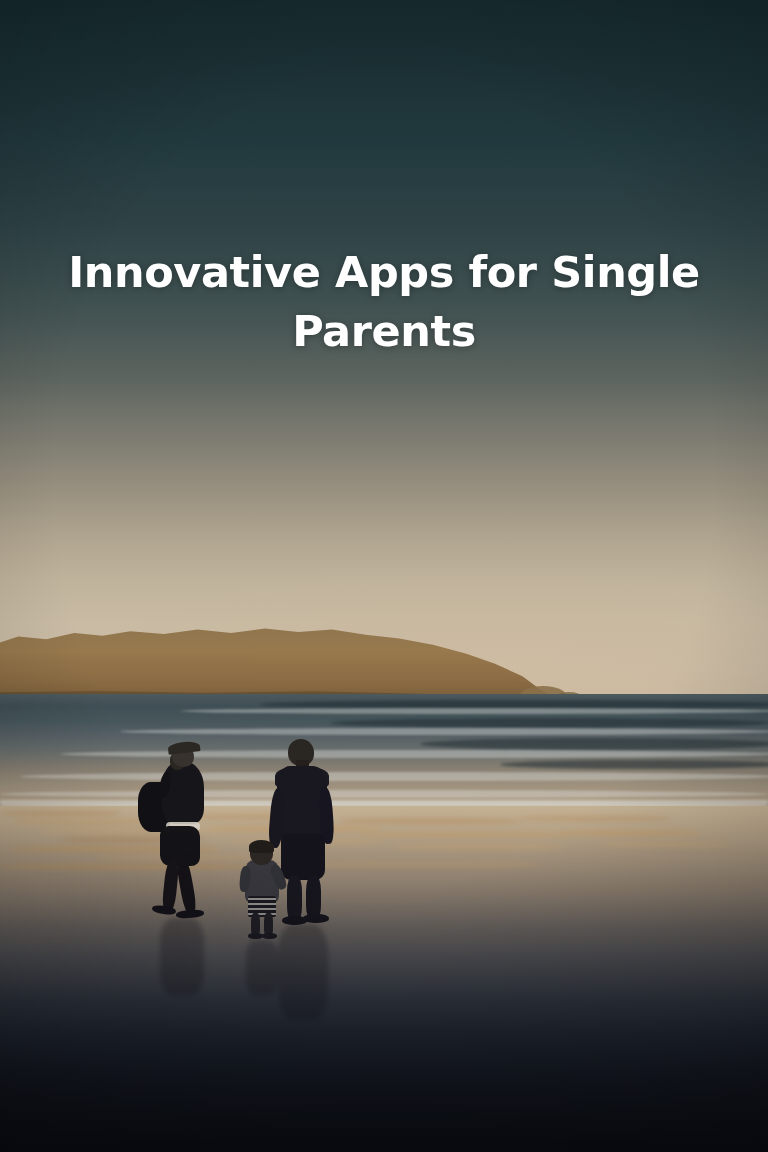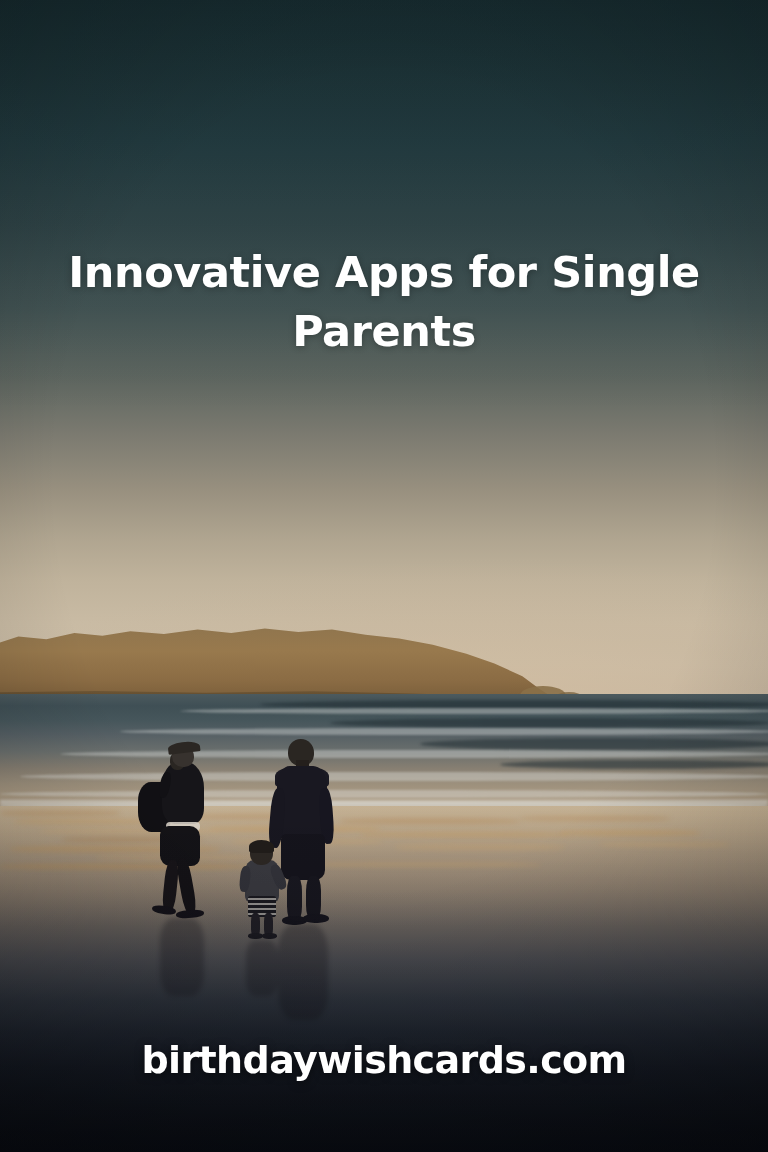--- a/index.html
+++ b/index.html
@@ -463,16 +463,15 @@
 
     <div class="vignette"></div>
     <div class="toplight"></div>
   </div>
 
   <div class="overlay">
 
     <div class="title">Innovative Apps for Single Parents</div>
 
 
-    <div class="site">birthdaywishcards.com</div>
   </div>
 
 </div>
 
 </body></html>

